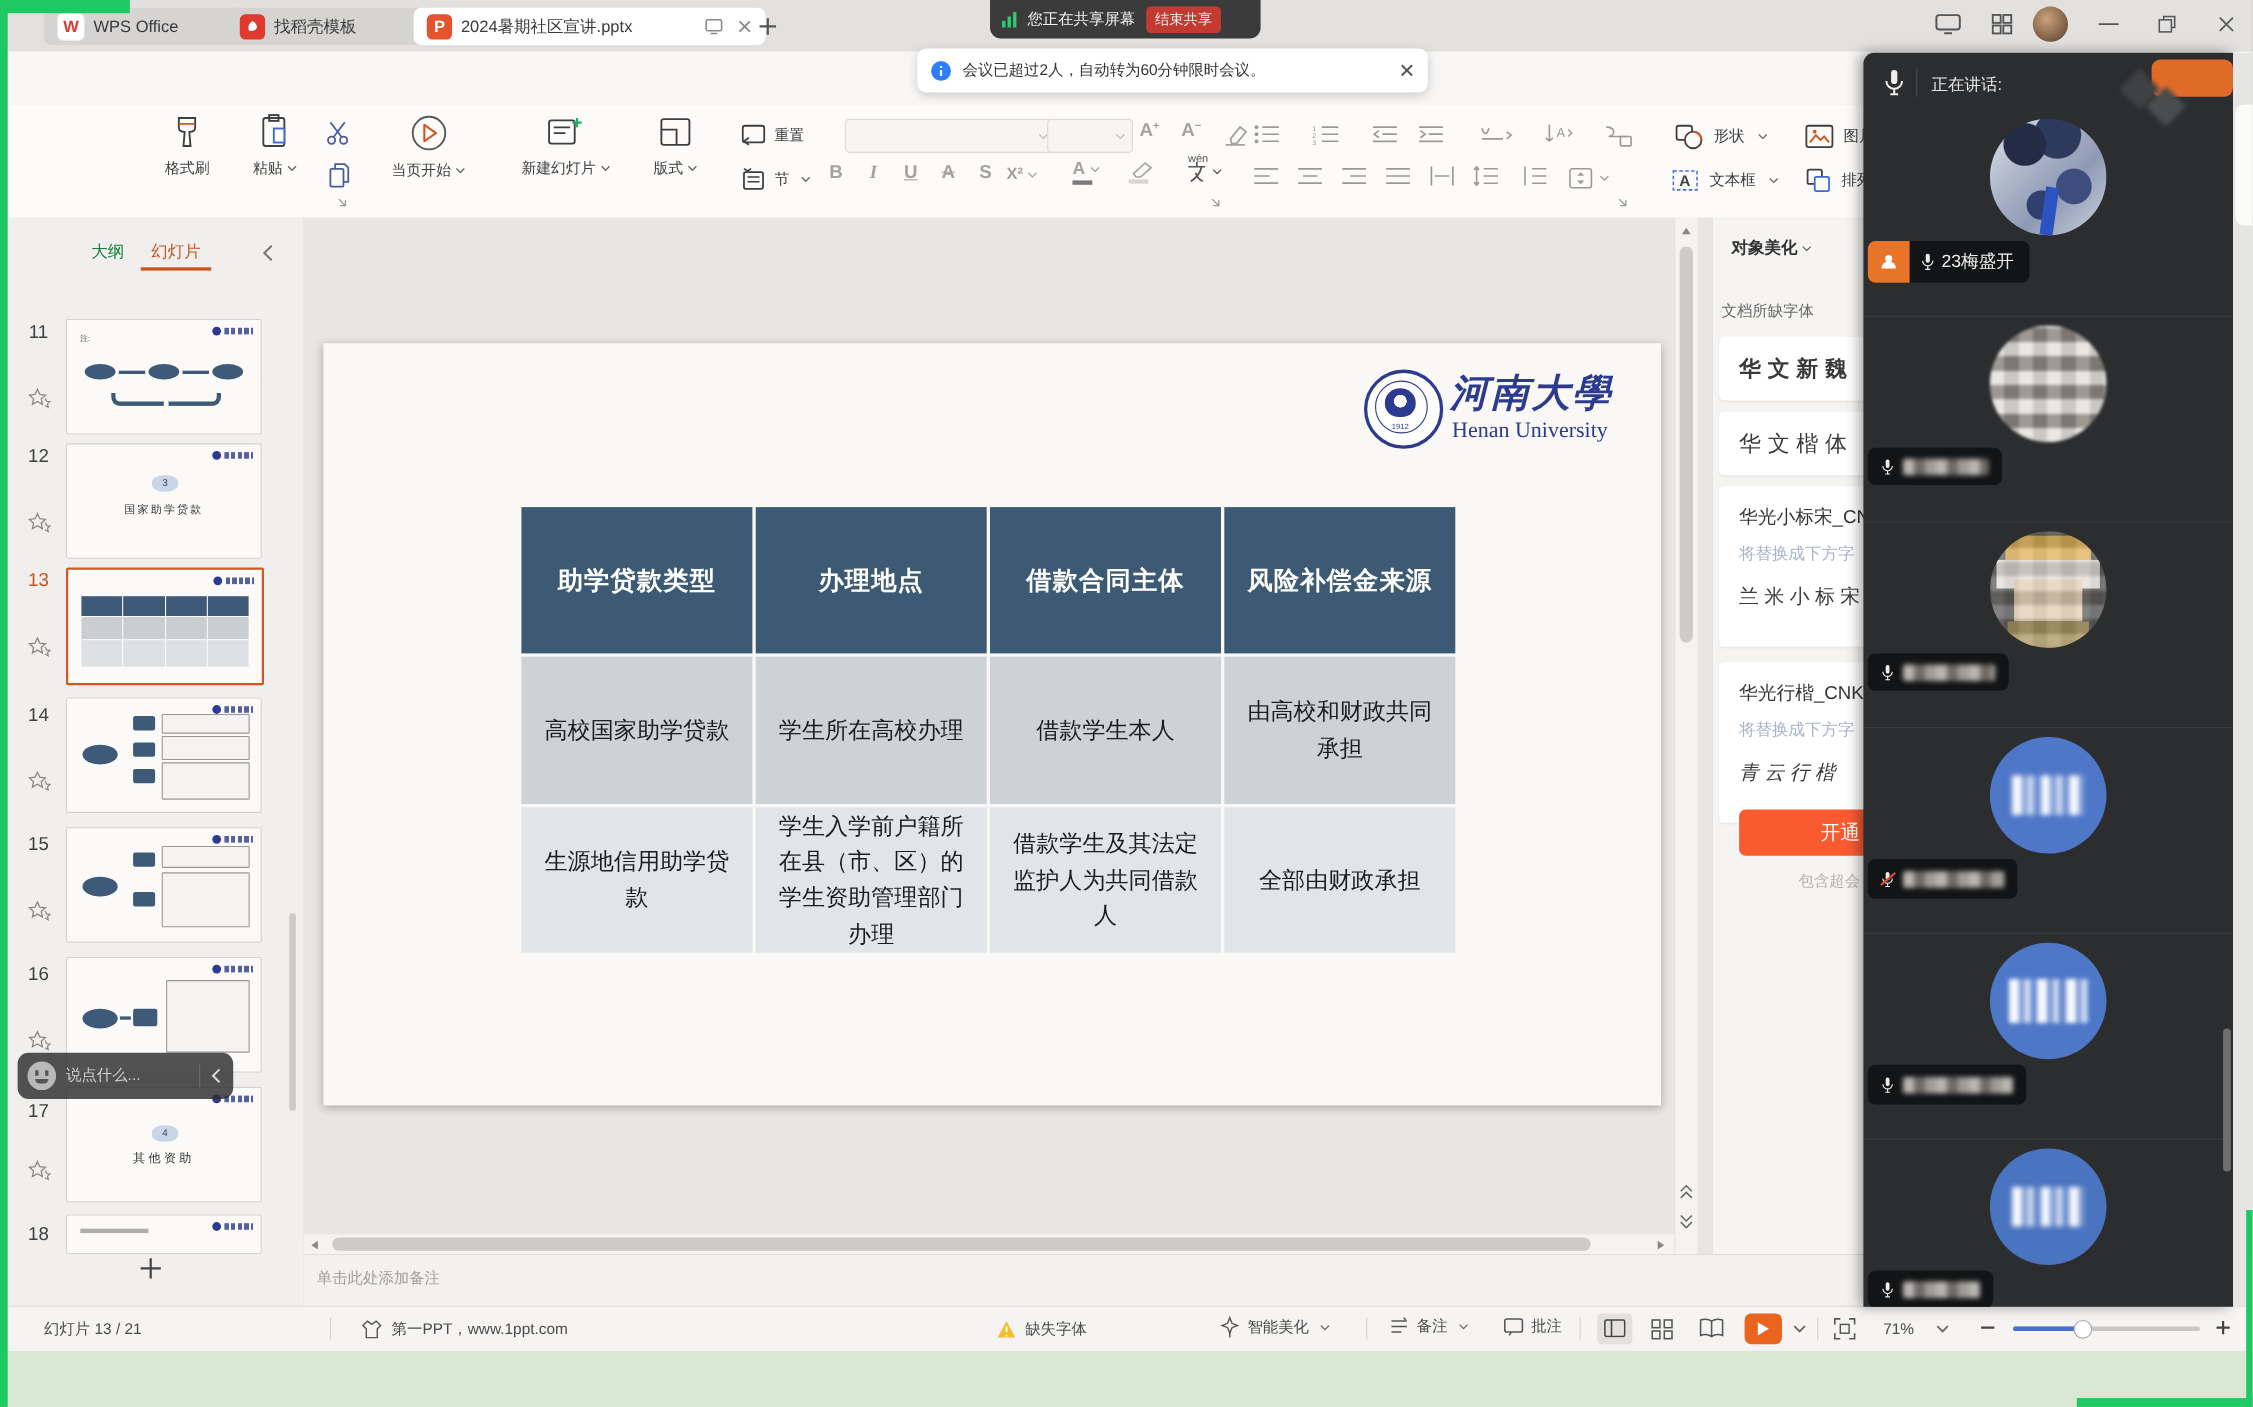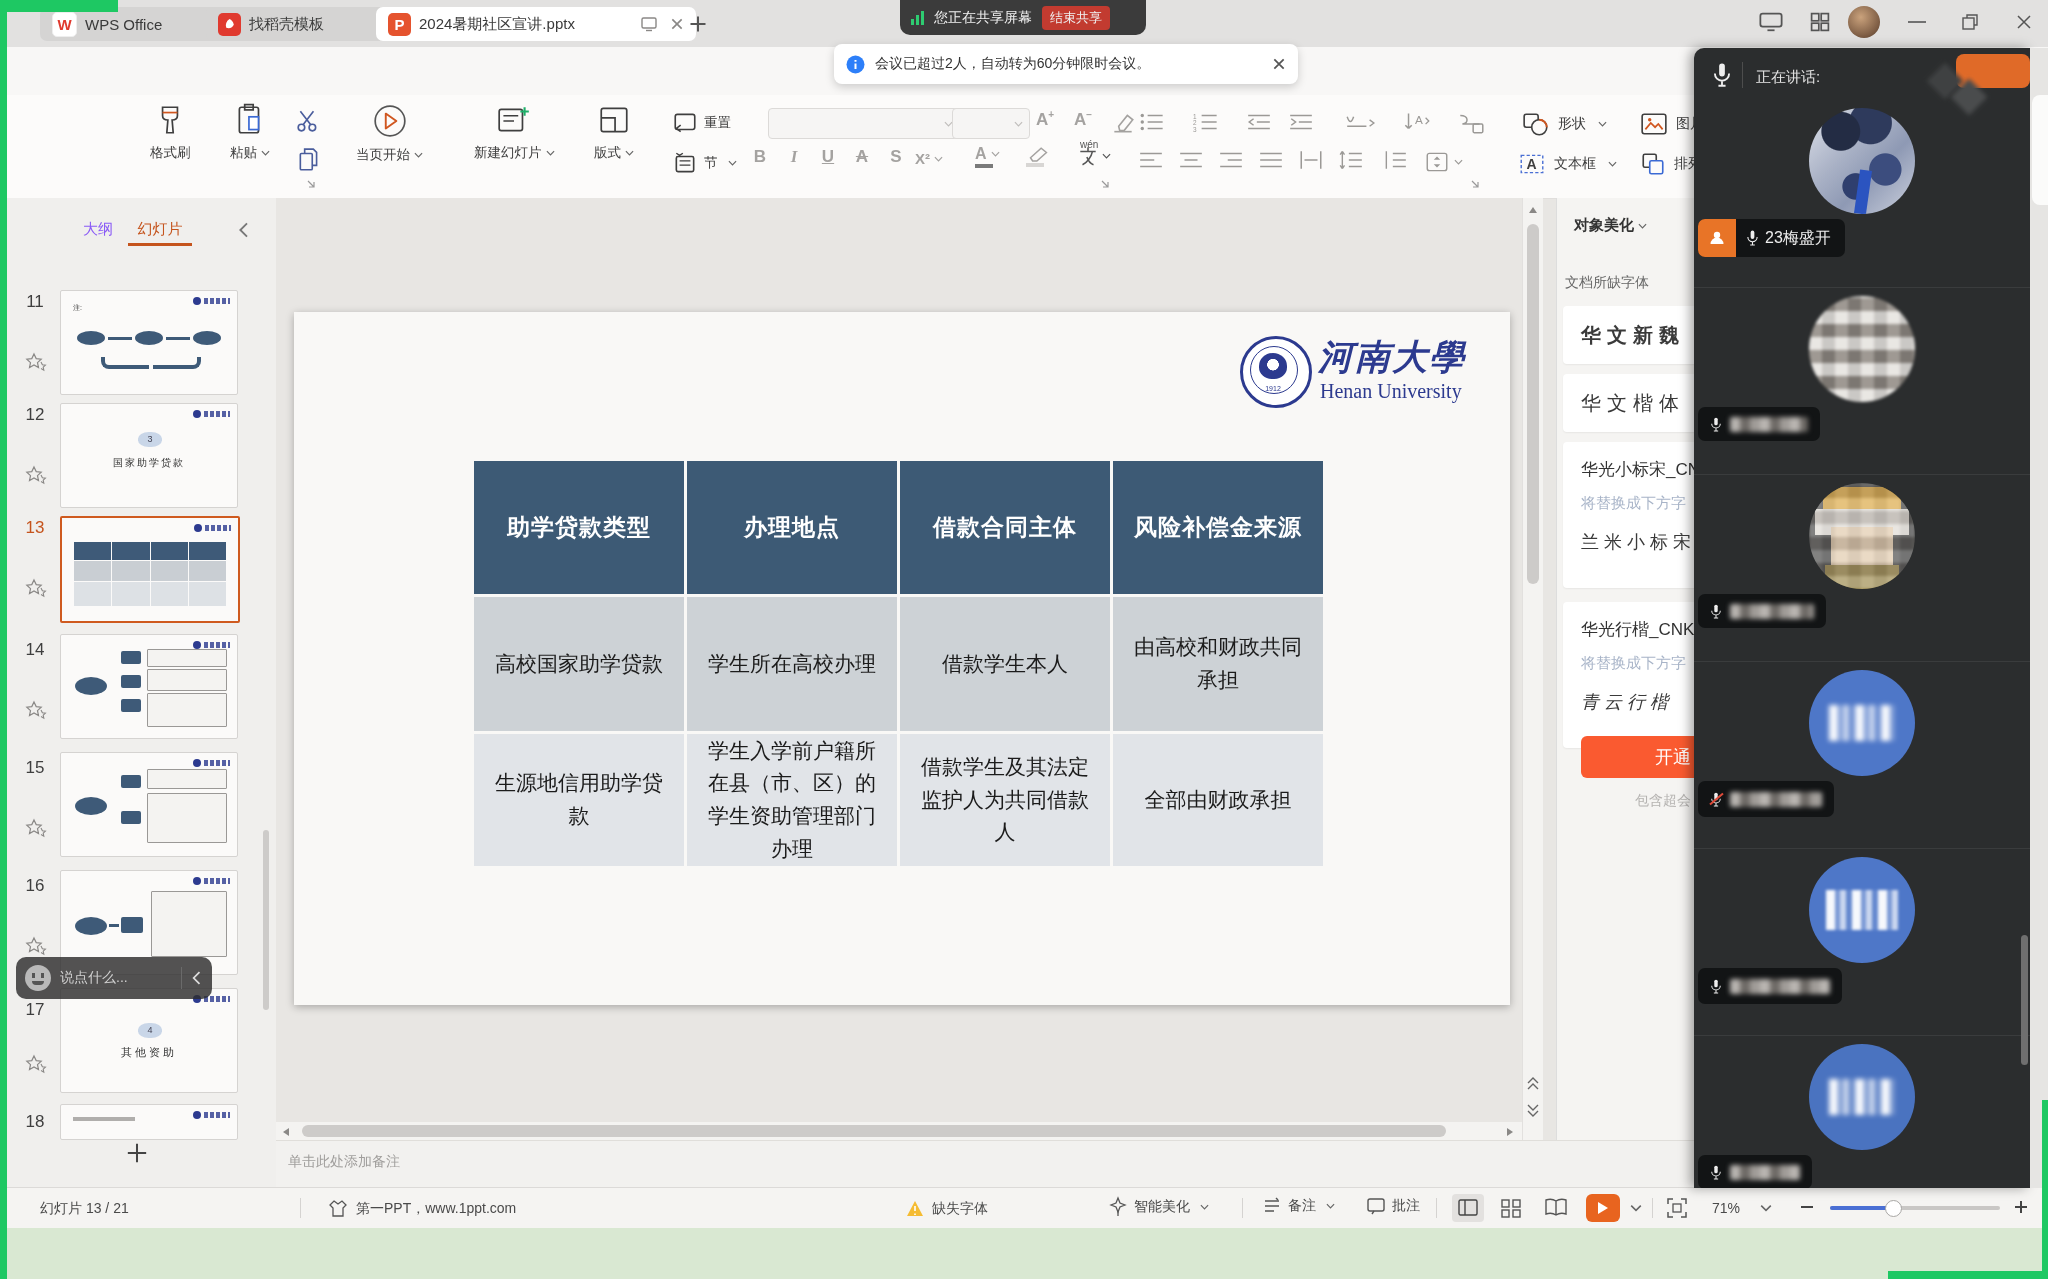--- a/index.html
+++ b/index.html
@@ -28,21 +28,21 @@
   .ribbon{position:absolute;left:0;top:95px;width:2048px;height:103px;background:#fcfbfa;border-bottom:1px solid #e0dedc;}
   .rbtn{position:absolute;display:flex;flex-direction:column;align-items:center;gap:7px;color:#3f3f3f;
     font-size:13.5px;white-space:nowrap;}
   .rlab{display:flex;align-items:center;}
   .combo{position:absolute;height:29px;background:#f6f5f4;border:1px solid #dcdad8;border-radius:4px;
     display:flex;align-items:center;justify-content:flex-end;padding:0 6px;color:#c0bebc;}
   .fg{position:absolute;color:#a4a2a0;font-size:17px;font-weight:bold;width:30px;text-align:center;}
   .sic{position:absolute;color:#9b9996;}
   
   .sidebar{position:absolute;left:0;top:198px;width:276px;height:989px;background:#f0efed;border-right:1px solid #dcdad8;}
-  .sbtab{position:absolute;top:22px;font-size:15px;color:#8b5cf6;transform:translateX(-50%);}
+  .sbtab{position:absolute;top:22px;font-size:15px;color:#15803d;transform:translateX(-50%);}
   .sbtab.active{color:#c5541d;}
   .thumb{position:absolute;left:60px;width:176px;height:103px;background:#fbfaf9;border:1px solid #d5d3d1;
     border-radius:2px;overflow:hidden;}
   .thumb.sel{border:2px solid #cf5a1f;}
   .snum{position:absolute;left:18px;width:34px;text-align:center;font-size:17px;color:#3f3f3f;}
   .snum.sel{color:#c5541d;}
   .sstar{position:absolute;left:24px;color:#8a8886;}
   .mlogo{position:absolute;right:7px;top:6px;display:flex;align-items:center;gap:3px;}
   .mlogo .c{width:8px;height:8px;border-radius:50%;background:#2c3a8f;}
   .mlogo .b{width:26px;height:6px;background:repeating-linear-gradient(90deg,#2c3a8f 0 4px,transparent 4px 6px);opacity:.8;}

